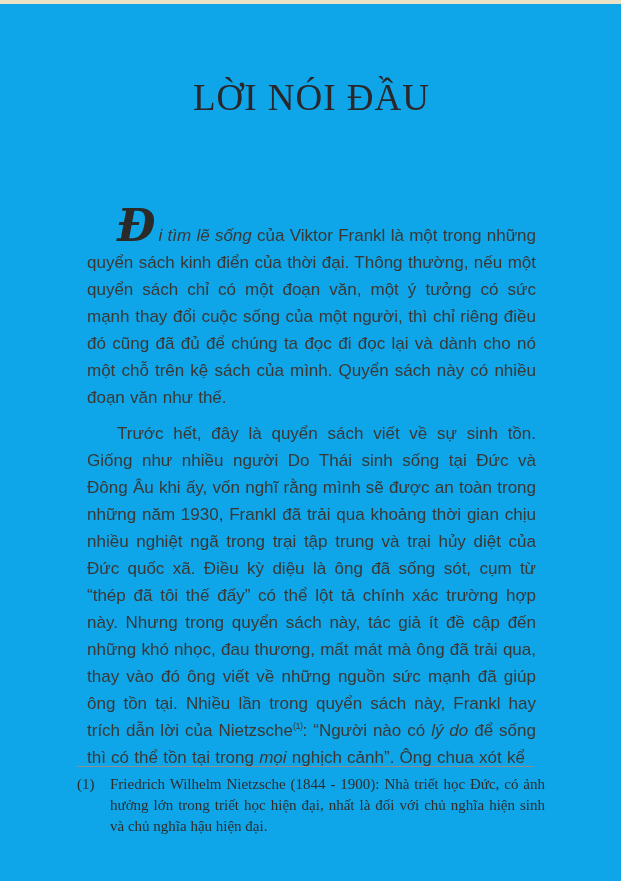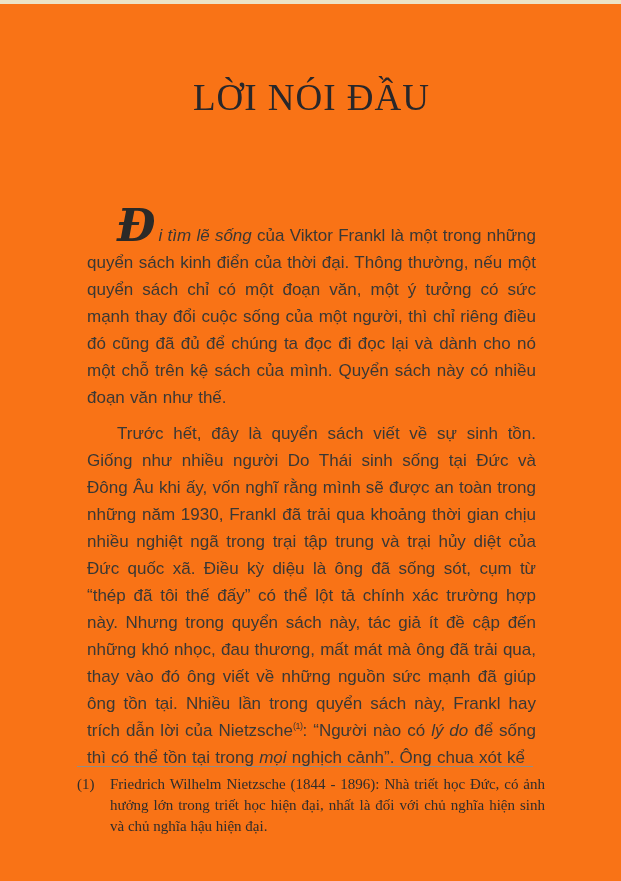--- a/index.html
+++ b/index.html
@@ -86,32 +86,32 @@
     flex: 0 0 33px;
   }
   .footnote-text {
     flex: 1;
     text-align: justify;
   }
 </style>
 </head>
 <body>
 
-<div class="page" style="background: #f97316;">
+<div class="page" style="background: #0ea5e9;">
   <div class="top-strip" style="background: rgb(236, 227, 198);"></div>
 
   <div class="content">
     <h1 class="page-title">LỜI NÓI ĐẦU</h1>
 
     <div class="body-text">
         <p class="para"><span class="drop-cap">Đ</span><span class="it">i tìm lẽ sống</span><span> của Viktor Frankl là một trong những quyển sách kinh điển của thời đại. Thông thường, nếu một quyển sách chỉ có một đoạn văn, một ý tưởng có sức mạnh thay đổi cuộc sống của một người, thì chỉ riêng điều đó cũng đã đủ để chúng ta đọc đi đọc lại và dành cho nó một chỗ trên kệ sách của mình. Quyển sách này có nhiều đoạn văn như thế.</span></p>
         <p class="para"><span>Trước hết, đây là quyển sách viết về sự sinh tồn. Giống như nhiều người Do Thái sinh sống tại Đức và Đông Âu khi ấy, vốn nghĩ rằng mình sẽ được an toàn trong những năm 1930, Frankl đã trải qua khoảng thời gian chịu nhiều nghiệt ngã trong trại tập trung và trại hủy diệt của Đức quốc xã. Điều kỳ diệu là ông đã sống sót, cụm từ “thép đã tôi thế đấy” có thể lột tả chính xác trường hợp này. Nhưng trong quyển sách này, tác giả ít đề cập đến những khó nhọc, đau thương, mất mát mà ông đã trải qua, thay vào đó ông viết về những nguồn sức mạnh đã giúp ông tồn tại. Nhiều lần trong quyển sách này, Frankl hay trích dẫn lời của Nietzsche</span><sup class="fn-ref">(1)</sup><span>: “Người nào có </span><span class="it">lý do</span><span> để sống thì có thể tồn tại trong </span><span class="it">mọi</span><span> nghịch cảnh”. Ông chua xót kể</span></p>
       </div>
   </div>
 
   <div class="footnote">
     <hr class="footnote-rule">
     <div class="footnote-body">
       <span class="footnote-marker">(1)</span>
-      <span class="footnote-text">Friedrich Wilhelm Nietzsche (1844 - 1896): Nhà triết học Đức, có ảnh hưởng lớn trong triết học hiện đại, nhất là đối với chủ nghĩa hiện sinh và chủ nghĩa hậu hiện đại.</span>
+      <span class="footnote-text">Friedrich Wilhelm Nietzsche (1844 - 1900): Nhà triết học Đức, có ảnh hưởng lớn trong triết học hiện đại, nhất là đối với chủ nghĩa hiện sinh và chủ nghĩa hậu hiện đại.</span>
     </div>
   </div>
 </div>
 
 </body></html>

